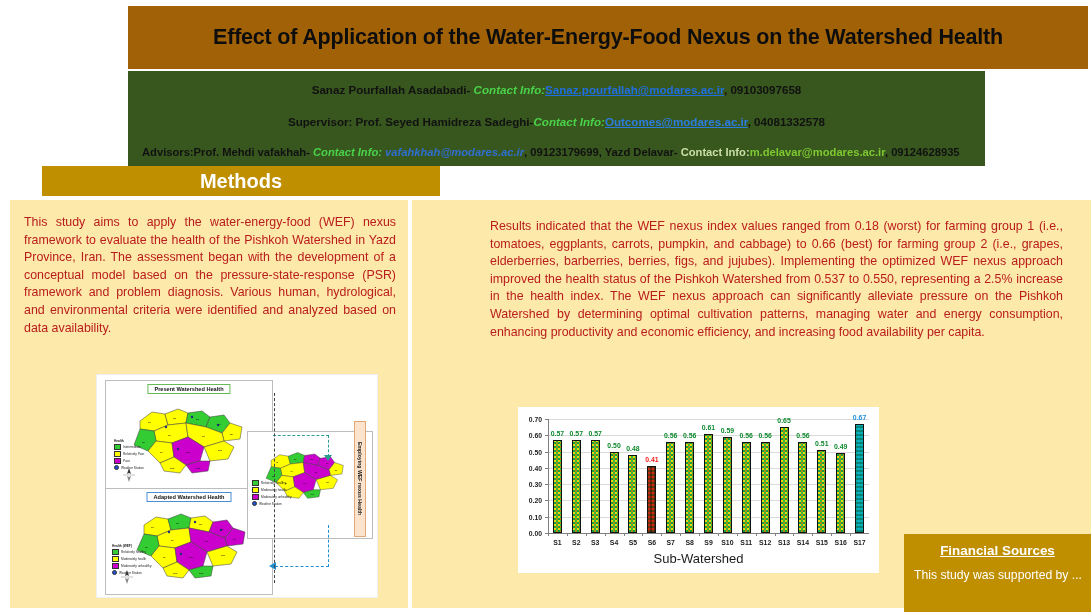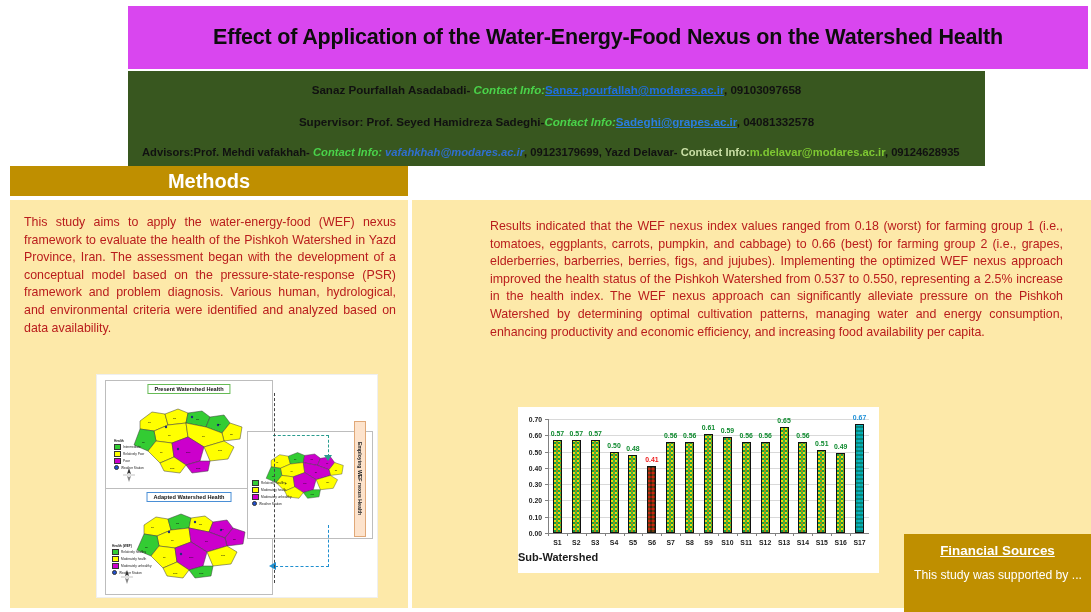--- a/index.html
+++ b/index.html
@@ -15,21 +15,21 @@
   
   .logo-area{position:absolute;left:0;top:0;width:128px;height:165px;background:#fff;
     display:flex;flex-direction:column;align-items:center;justify-content:flex-start;}
   .logo-mark{width:110px;height:112px;position:relative;margin-top:8px;}
   .logo-text{font-size:12.5px;font-weight:bold;color:#2f7d3f;line-height:1.05;text-align:right;
     width:108px;margin-top:-2px;}
   .logo-text .l2{display:block;}
 
   
   .title-bar{position:absolute;left:128px;top:6px;width:960px;height:63px;
-    background:#d946ef;display:flex;align-items:center;justify-content:center;}
+    background:#a16207;display:flex;align-items:center;justify-content:center;}
   .title-bar .t{font-size:21.5px;font-weight:bold;color:#0d0d0d;letter-spacing:-0.2px;
     text-align:center;white-space:nowrap;}
 
   
   .authors{position:absolute;left:128px;top:71px;width:857px;height:95px;
     background:#38571f;color:#111;}
   .aline{position:absolute;width:100%;text-align:center;font-size:11.6px;font-weight:bold;
     white-space:nowrap;color:#111;}
   .aline.l1{top:12px;}
   .aline.l2{top:44px;}
@@ -37,21 +37,21 @@
   .ci-green{color:#4ad34a;font-style:italic;font-weight:bold;}
   .ci-pale{color:#c9dfa5;font-weight:bold;}
   .mail-blue{color:#1f6fe0;text-decoration:underline;font-weight:bold;}
   .mail-blue2{color:#2b7de0;text-decoration:underline;font-weight:bold;}
   .mail-ital{color:#2f6fd0;font-style:italic;font-weight:bold;}
   .mail-green{color:#7ec832;font-weight:bold;}
   .phone{color:#111;font-weight:bold;}
 
   
   .sec-head{position:absolute;height:30px;background:#bf8f00;display:flex;align-items:center;
-    justify-content:center;}
+    justify-content:center;margin-left:32px;}
   .sec-head .h{color:#ffffff;font-size:20px;font-weight:bold;}
   #head-methods{left:10px;top:166px;width:398px;}
   #head-outcomes{left:412px;top:166px;width:679px;}
 
   
   .panel{position:absolute;background:#fde9a9;}
   #panel-methods{left:10px;top:200px;width:398px;height:408px;}
   #panel-outcomes{left:412px;top:200px;width:679px;height:408px;}
 
   .body-text{position:absolute;font-size:12.4px;line-height:17.6px;color:#b91c1c;
@@ -106,22 +106,22 @@
      repeating-linear-gradient(0deg,#009b9b 0 2px,#0fc6d8 2px 4px),
      repeating-linear-gradient(90deg,#009b9b 0 2px,#0fc6d8 2px 4px);
      background-blend-mode:difference;background-color:#0fb3c4;}
   .bar-lab{position:absolute;font-size:6.9px;font-weight:bold;white-space:nowrap;
     transform:translateX(-50%);}
   .bar-lab.c-green{color:#0e8a2e;}
   .bar-lab.c-red{color:#ee1c1c;}
   .bar-lab.c-blue{color:#1e90d8;}
   .xtick{position:absolute;font-size:6.9px;font-weight:bold;color:#1b1b1b;
     transform:translateX(-50%);white-space:nowrap;}
-  .xaxis-title{position:absolute;width:100%;font-size:11px;
-    font-weight:bold;color:#1b1b1b;}
+  .xaxis-title{position:absolute;width:100%;text-align:center;font-size:13px;
+    font-weight:normal;color:#1b1b1b;}
 
   
   .fin-box{position:absolute;left:904px;top:534px;width:187px;height:78px;background:#bf8f00;}
   .fin-title{position:absolute;top:9px;width:100%;text-align:center;font-size:13.4px;
     font-weight:bold;color:#ffffff;text-decoration:underline;}
   .fin-body{position:absolute;top:33px;left:10px;width:168px;font-size:12.2px;
     line-height:17px;color:#ffffff;}
 </style>
 </head>
 <body>
@@ -134,21 +134,21 @@
   </div>
 
   <div class="authors">
 
     <div class="aline l1">
       <span>Sanaz Pourfallah Asadabadi-</span>
       <span class="ci-green">Contact Info:</span><span class="mail-blue">Sanaz.pourfallah@modares.ac.ir</span><span class="phone">, 09103097658</span>
     </div>
 
     <div class="aline l2">
-      <span>Supervisor: Prof. Seyed Hamidreza Sadeghi-</span><span class="ci-green">Contact Info:</span><span class="mail-blue2">Sadeghi@grapes.ac.ir</span><span class="phone">, 04081332578</span>
+      <span>Supervisor: Prof. Seyed Hamidreza Sadeghi-</span><span class="ci-green">Contact Info:</span><span class="mail-blue2">Outcomes@modares.ac.ir</span><span class="phone">, 04081332578</span>
     </div>
 
     <div class="aline l3">
       <span>Advisors:Prof. Mehdi vafakhah-</span>
       <span class="ci-green">Contact Info:</span>
       <span class="mail-ital">vafahkhah@modares.ac.ir</span><span class="phone">, 09123179699, </span><span>Yazd Delavar-</span>
       <span class="ci-pale">Contact Info:</span><span class="mail-green">m.delavar@modares.ac.ir</span><span class="phone">, 09124628935</span>
     </div>
   </div>
 

